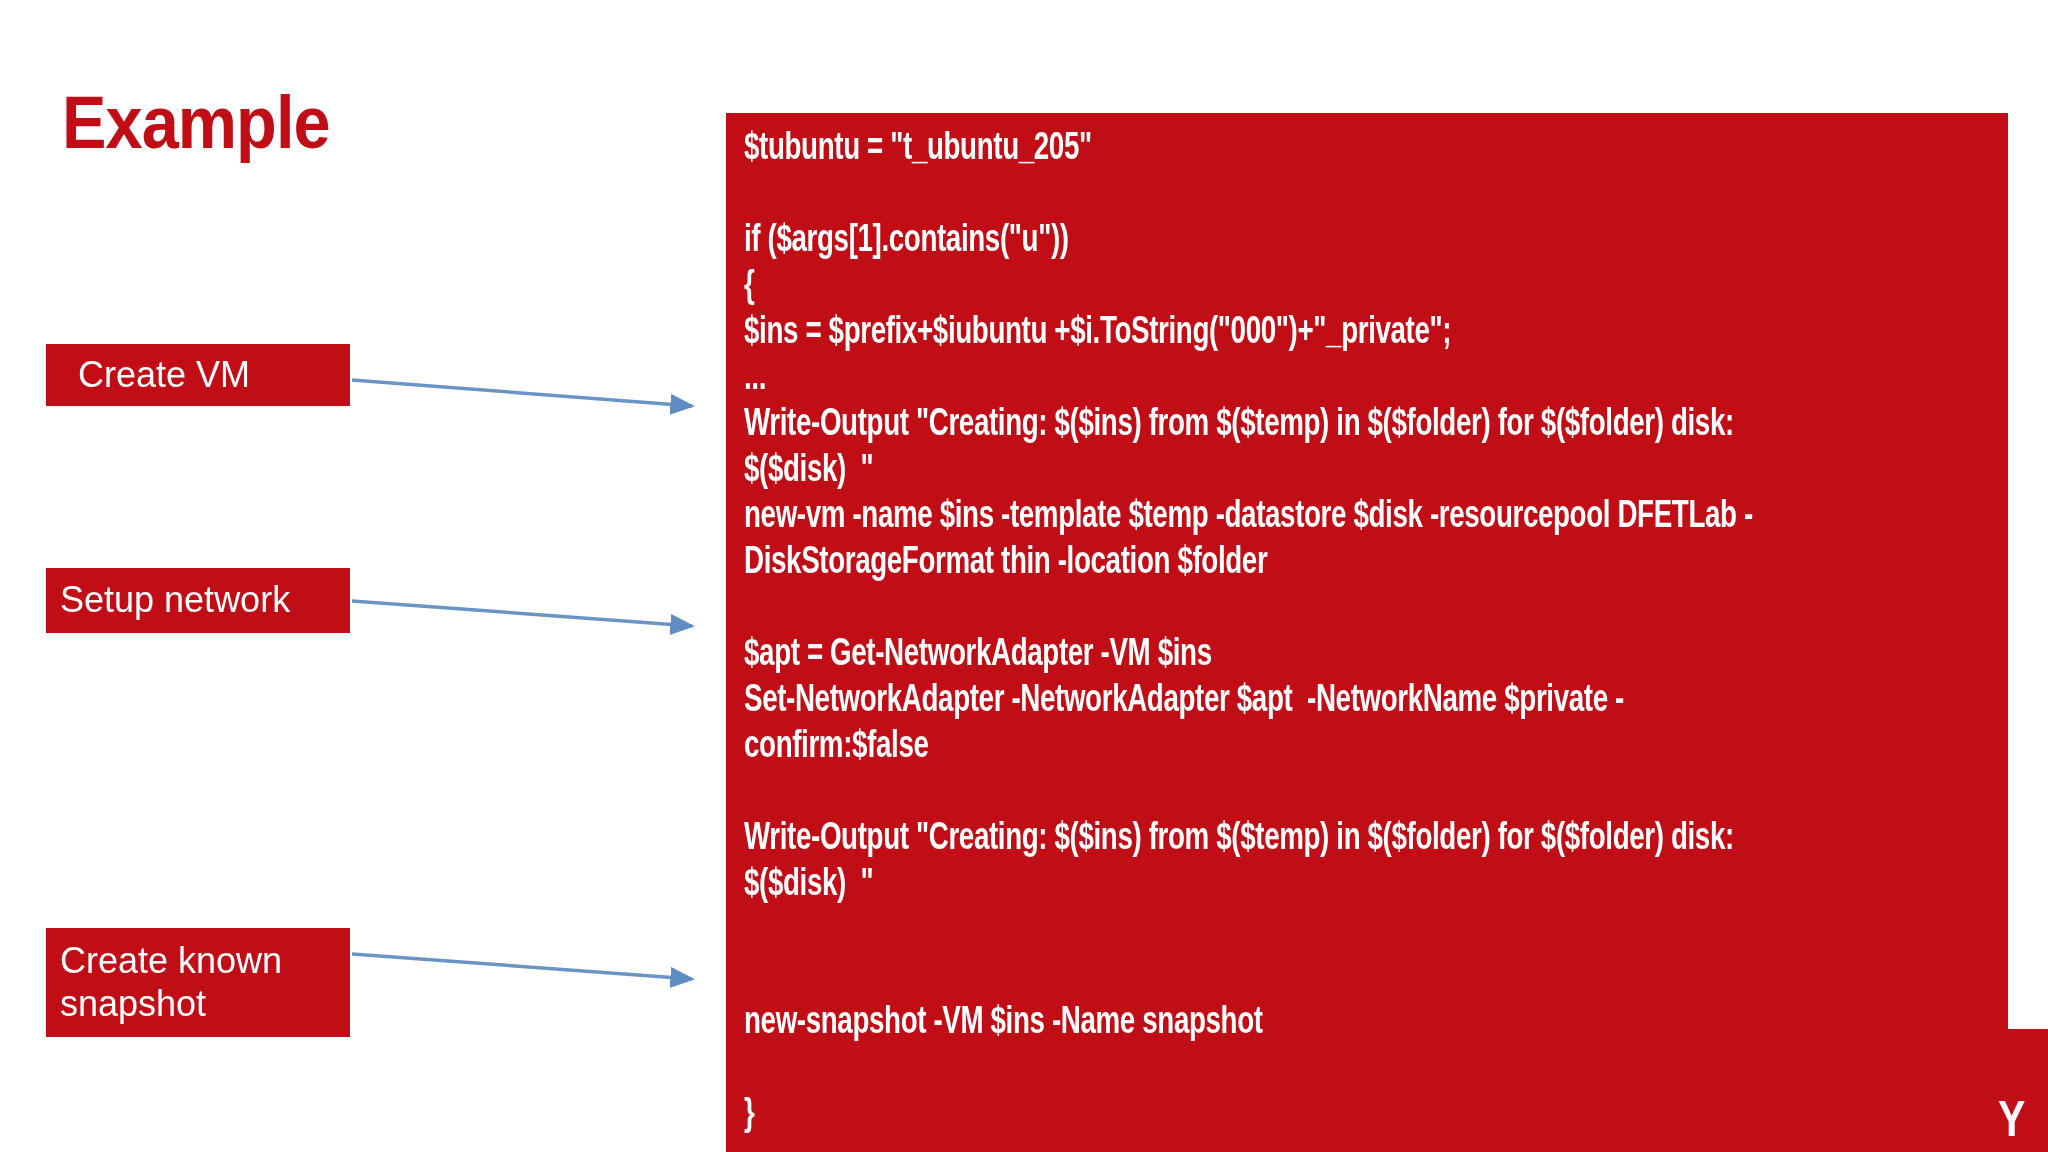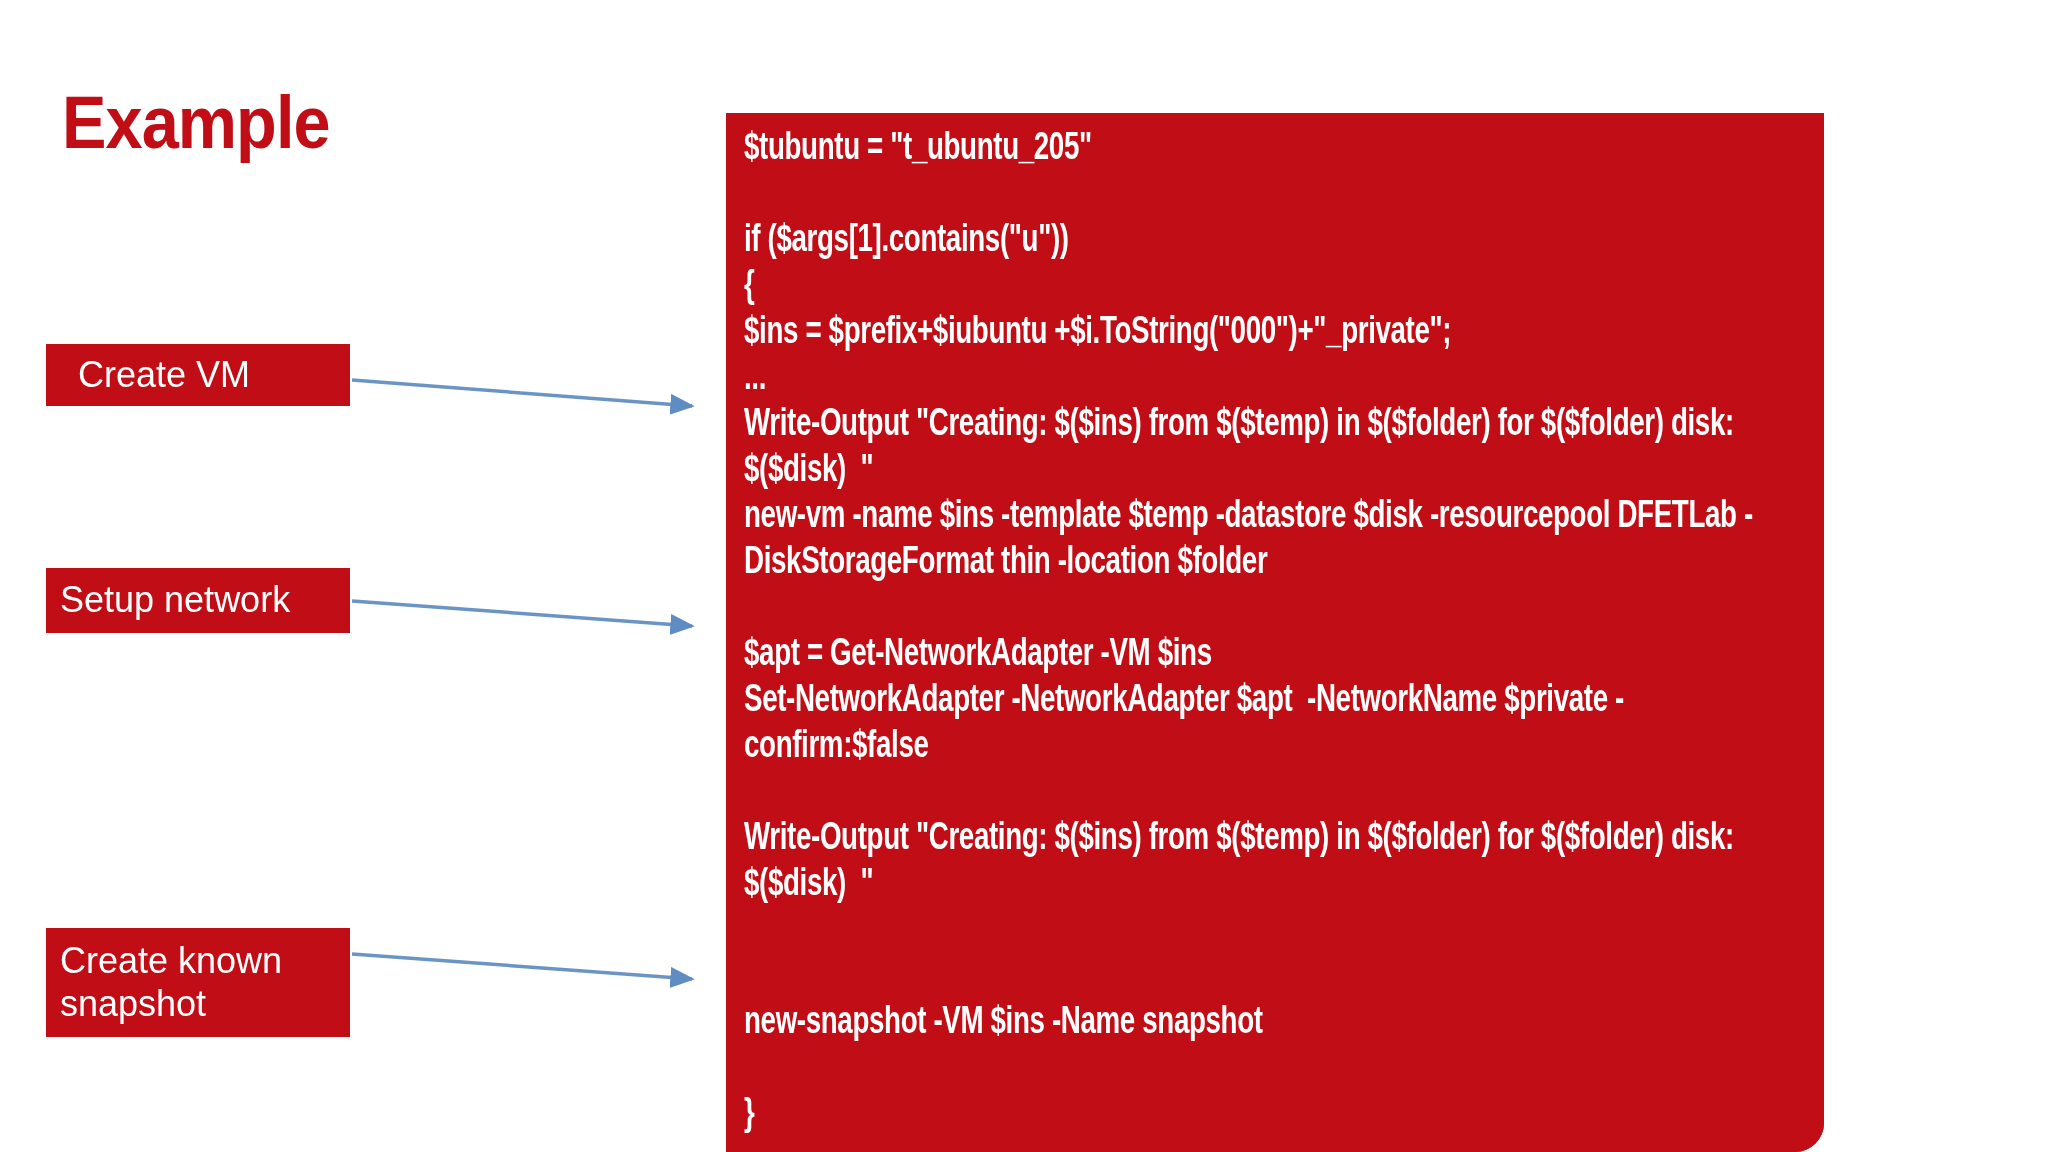--- a/index.html
+++ b/index.html
@@ -1,23 +1,22 @@
 <!DOCTYPE html>
 <html><head>
 <meta charset="utf-8">
 <style>
   html, body { margin: 0; padding: 0; background: #ffffff; }
   .slide {
     position: relative;
-    width: 1824px;
+    width: 2048px;
     height: 1152px;
     background: #ffffff;
     overflow: hidden;
     font-family: "Liberation Sans", sans-serif;
-    border-radius: 29px;
   }
 
   
   .slide-title {
     position: absolute;
     left: 62px;
     top: 80px;
     margin: 0;
     font-size: 74px;
     font-weight: 700;

